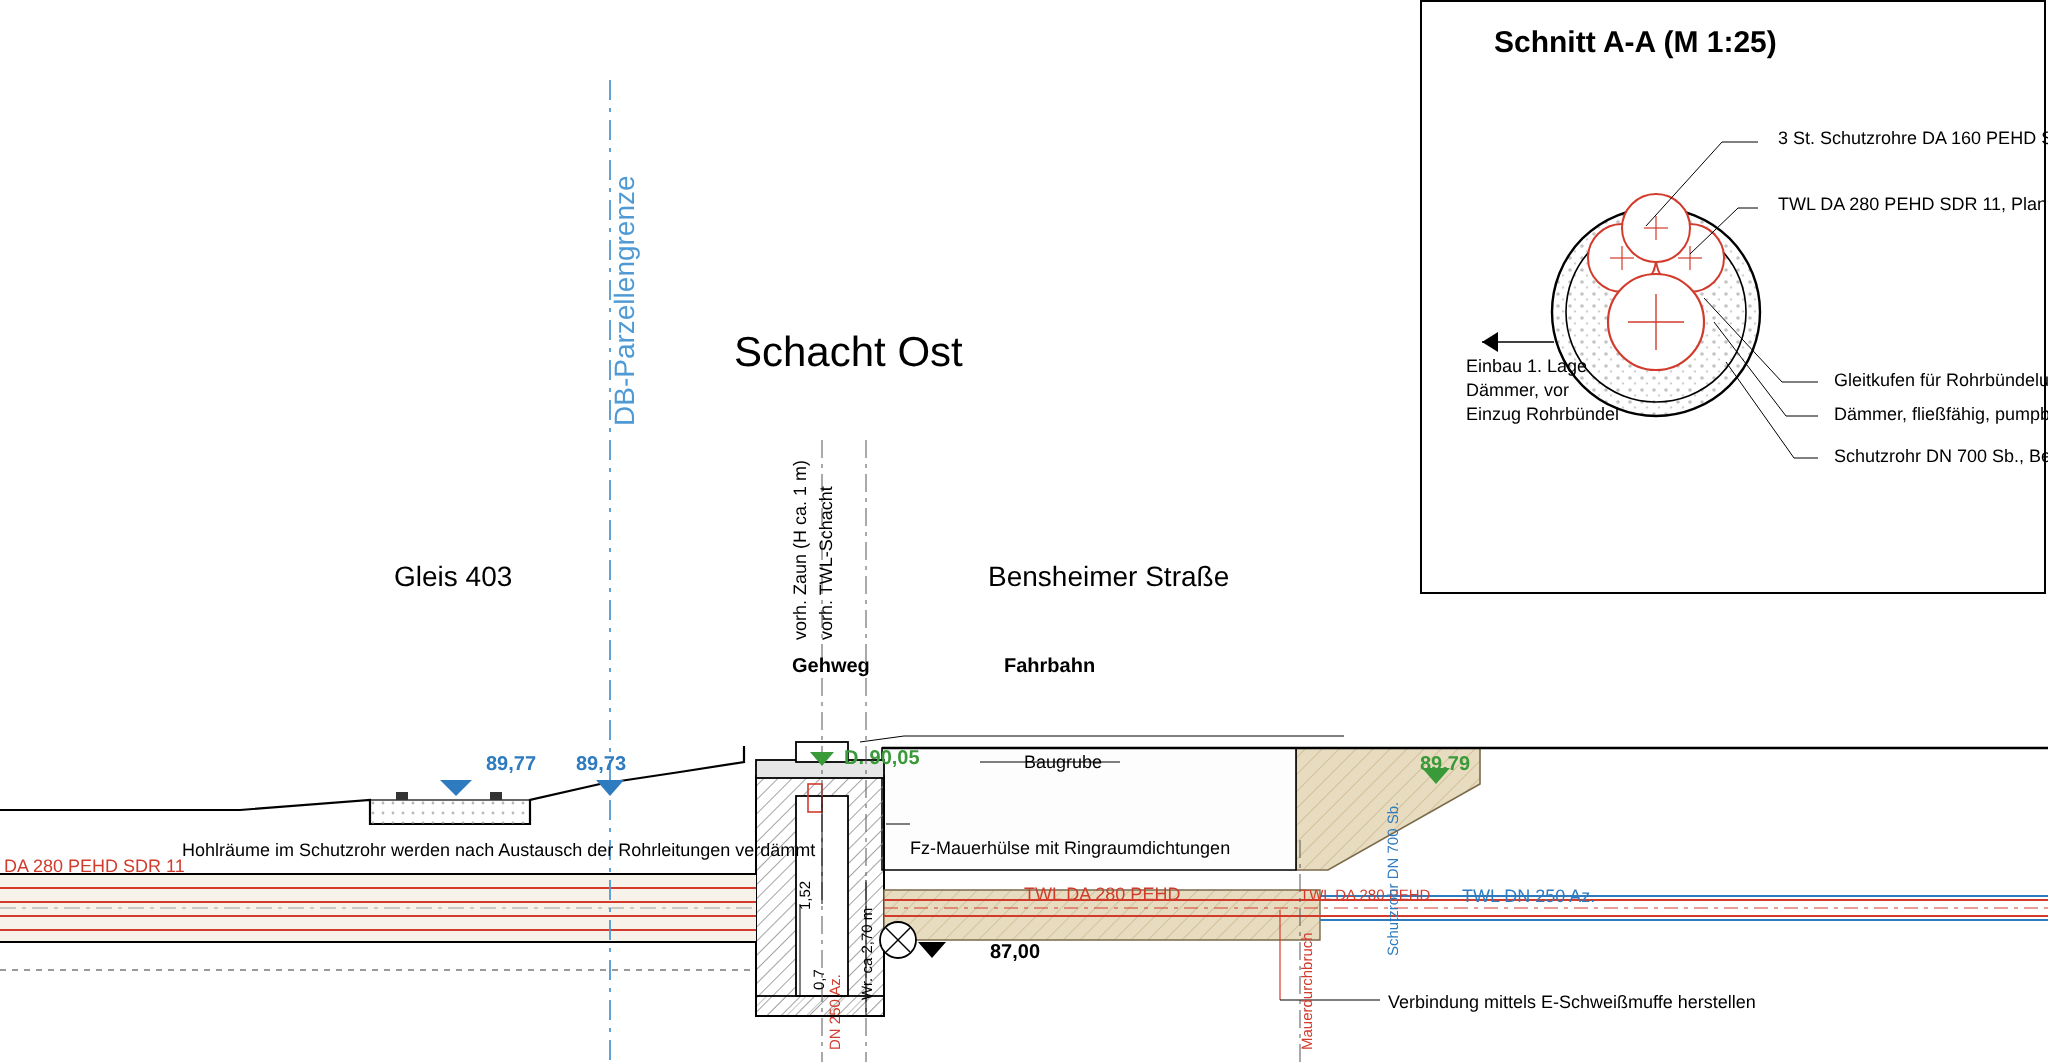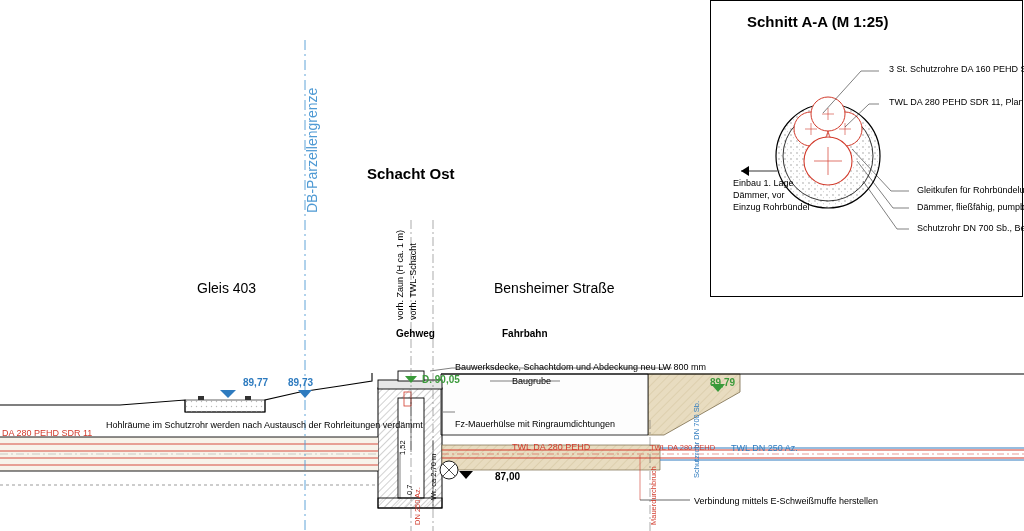--- a/index.html
+++ b/index.html
@@ -9,21 +9,21 @@
     font-family:"Liberation Sans", sans-serif;
     color:#000;
     overflow:hidden;
     position:relative;
   }
   .stage{position:absolute;left:0;top:0;width:1024px;height:445px;}
   svg{position:absolute;left:0;top:0;width:1024px;height:531px;overflow:visible;}
 
   
   .t{position:absolute;white-space:nowrap;line-height:1;}
-  .big{font-size:15px;font-weight:bold;}
+  .big{font-size:21px;font-weight:normal;}
   .mid{font-size:14px;}
   .sm{font-size:10px;font-weight:bold;}
   .xs{font-size:9px;}
   .xxs{font-size:7.5px;}
   .blue{color:#2e7bbf;}
   .lblue{color:#4f9ad4;}
   .red{color:#d23b2c;}
   .green{color:#3a9a3a;margin-left:22px;}
   .rot90{transform:rotate(-90deg);transform-origin:left top;}
 
@@ -225,24 +225,23 @@
   <div class="t mid lblue rot90" style="left:305px;top:213px;">DB-Parzellengrenze</div>
   <div class="t xs rot90" style="left:396px;top:320px;">vorh. Zaun (H ca. 1 m)</div>
   <div class="t xs rot90" style="left:409px;top:320px;">vorh. TWL-Schacht</div>
 
   <div class="t sm blue" style="left:243px;top:378px;">89,77</div>
   <div class="t sm blue" style="left:288px;top:378px;">89,73</div>
   <div class="t sm green" style="left:400px;top:375px;">D. 90,05</div>
   <div class="t sm green" style="left:688px;top:378px;">89,79</div>
   <div class="t sm" style="left:474px;top:472px;margin-left:21px;">87,00</div>
 
-  <div class="t xs" style="left:455px;top:363px;">Bauwerksdecke, Schachtdom und Abdeckung neu LW 800 mm</div>
   <div class="t xs" style="left:512px;top:377px;">Baugrube</div>
   <div class="t xs" style="left:455px;top:420px;">Fz-Mauerhülse mit Ringraumdichtungen</div>
-  <div class="t xs" style="left:106px;top:421px;">Hohlräume im Schutzrohr werden nach Austausch der Rohrleitungen verdämmt</div>
+  <div class="t xs" style="left:91px;top:421px;">Hohlräume im Schutzrohr werden nach Austausch der Rohrleitungen verdämmt</div>
   <div class="t xs" style="left:694px;top:497px;text-align:center;">Verbindung mittels E-Schweißmuffe herstellen</div>
 
   <div class="t xs red" style="left:2px;top:429px;">DA 280 PEHD SDR 11</div>
   <div class="t xs red" style="left:512px;top:443px;">TWL DA 280 PEHD</div>
   <div class="t xxs red" style="left:650px;top:444px;">TWL DA 280 PEHD</div>
   <div class="t xs blue" style="left:731px;top:444px;">TWL DN 250 Az.</div>
 
   <div class="t xxs rot90" style="left:406px;top:495px;">0,7</div>
   <div class="t xxs rot90" style="left:399px;top:455px;">1,52</div>
   <div class="t xxs rot90" style="left:430px;top:500px;">Wr. ca 2,70 m</div>

